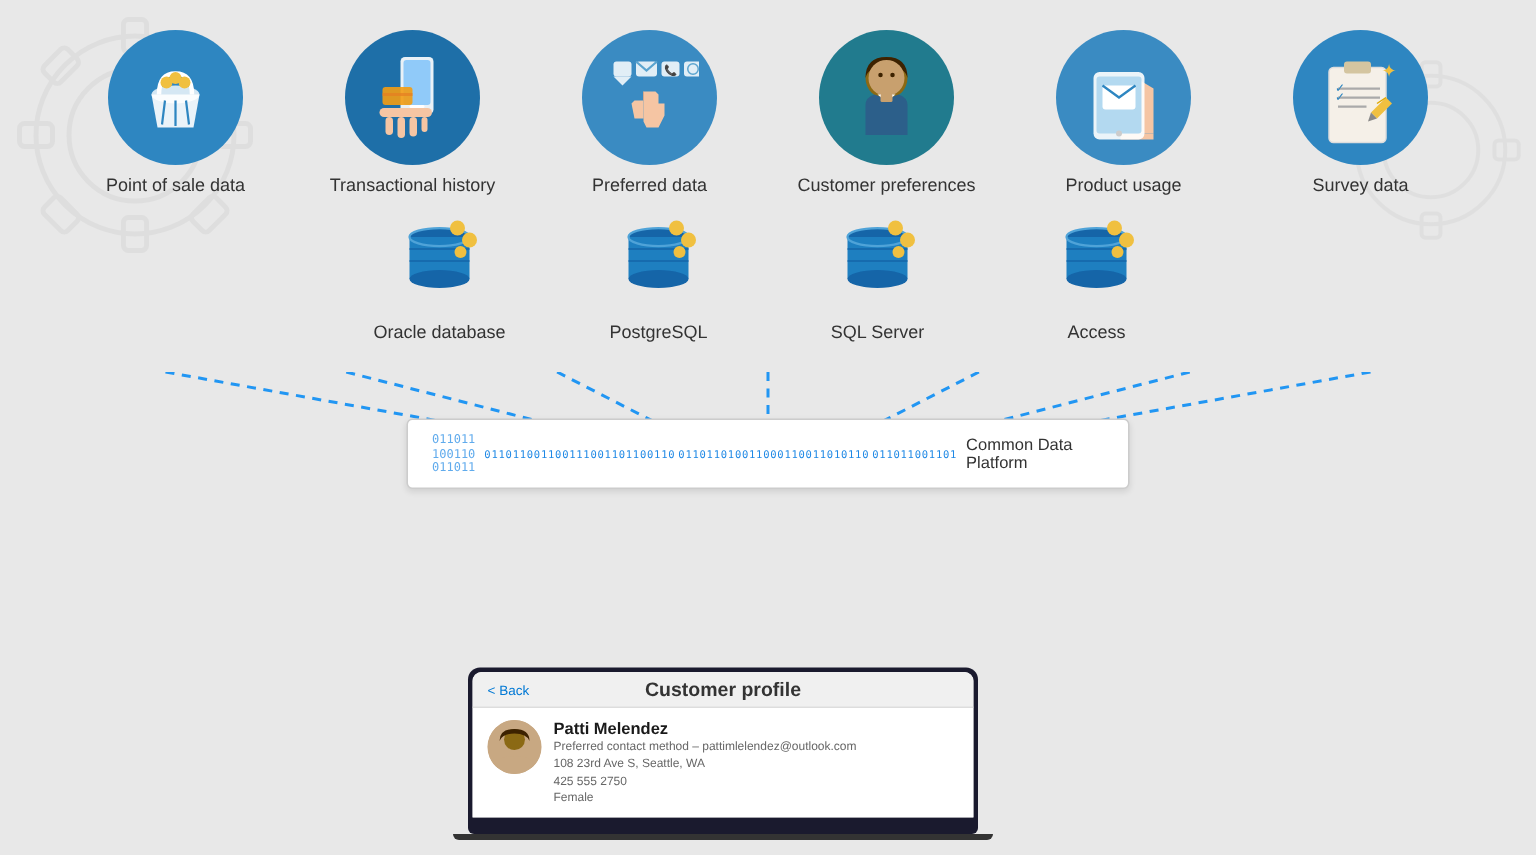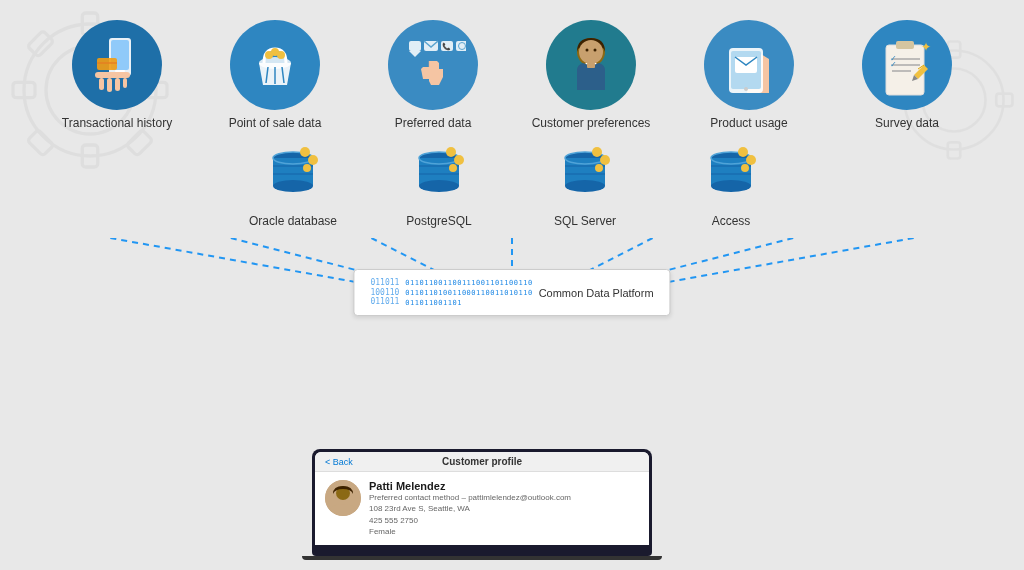--- a/index.html
+++ b/index.html
@@ -61,21 +61,21 @@
       text-align: center;
       font-weight: 500;
     }
 
     
     .db-row {
       display: flex;
       justify-content: center;
       gap: 6px;
       width: 100%;
-      margin-bottom: 10px;
+      margin-bottom: 20px;
     }
 
     .db-item {
       display: flex;
       flex-direction: column;
       align-items: center;
       width: 140px;
     }
 
     .db-icon-wrapper {
@@ -157,21 +157,21 @@
     }
 
     .back-link {
       font-size: 9px;
       color: #0078d4;
       position: absolute;
       left: 10px;
     }
 
     .profile-title {
-      font-size: 10px;
+      font-size: 13px;
       color: #333;
       font-weight: 600;
     }
 
     .profile-body {
       background: white;
       padding: 8px 10px;
       display: flex;
       gap: 8px;
       align-items: flex-start;
@@ -261,59 +261,59 @@
     <rect x="35" y="93" width="18" height="14" rx="3"></rect>
     <rect x="147" y="93" width="18" height="14" rx="3"></rect>
   </g>
 </svg>
 
 <div class="main-container">
 
   <div class="top-row">
 
     <div class="data-item">
+      <div class="icon-circle blue-mid">
+        <svg width="62" height="65" viewBox="0 0 62 65">
+
+          <path d="M15 30 L47 30 L43 52 L19 52 Z" fill="white" opacity="0.9"></path>
+          <ellipse cx="31" cy="30" rx="16" ry="6" fill="white" opacity="0.8"></ellipse>
+
+          <path d="M20 30 Q20 16 31 16 Q42 16 42 30" fill="none" stroke="white" stroke-width="3"></path>
+
+          <line x1="24" y1="34" x2="22" y2="50" stroke="#2e86c1" stroke-width="1.5"></line>
+          <line x1="31" y1="34" x2="31" y2="51" stroke="#2e86c1" stroke-width="1.5"></line>
+          <line x1="38" y1="34" x2="40" y2="50" stroke="#2e86c1" stroke-width="1.5"></line>
+
+          <circle cx="25" cy="22" r="4" fill="#f0c040"></circle>
+          <circle cx="31" cy="19" r="4" fill="#f0c040"></circle>
+          <circle cx="37" cy="22" r="4" fill="#f0c040"></circle>
+        </svg>
+      </div>
+      <span class="data-label">Point of sale data</span>
+    </div>
+
+    <div class="data-item">
       <div class="icon-circle blue-dark">
         <svg width="60" height="70" viewBox="0 0 60 70">
 
           <rect x="22" y="8" width="22" height="38" rx="3" fill="white" opacity="0.9"></rect>
           <rect x="24" y="10" width="18" height="30" rx="2" fill="#90caf9"></rect>
           <rect x="28" y="40" width="10" height="2" rx="1" fill="white"></rect>
 
           <rect x="10" y="28" width="20" height="12" rx="2" fill="#f39c12" opacity="0.9"></rect>
           <rect x="10" y="32" width="20" height="2" fill="#e67e22" opacity="0.7"></rect>
 
           <rect x="8" y="42" width="35" height="6" rx="3" fill="#f5c5a3"></rect>
           <rect x="12" y="48" width="5" height="12" rx="2.5" fill="#f5c5a3"></rect>
           <rect x="20" y="48" width="5" height="14" rx="2.5" fill="#f5c5a3"></rect>
           <rect x="28" y="48" width="5" height="13" rx="2.5" fill="#f5c5a3"></rect>
           <rect x="36" y="48" width="4" height="10" rx="2" fill="#f5c5a3"></rect>
         </svg>
       </div>
       <span class="data-label">Transactional history</span>
-    </div>
-
-    <div class="data-item">
-      <div class="icon-circle blue-mid">
-        <svg width="62" height="65" viewBox="0 0 62 65">
-
-          <path d="M15 30 L47 30 L43 52 L19 52 Z" fill="white" opacity="0.9"></path>
-          <ellipse cx="31" cy="30" rx="16" ry="6" fill="white" opacity="0.8"></ellipse>
-
-          <path d="M20 30 Q20 16 31 16 Q42 16 42 30" fill="none" stroke="white" stroke-width="3"></path>
-
-          <line x1="24" y1="34" x2="22" y2="50" stroke="#2e86c1" stroke-width="1.5"></line>
-          <line x1="31" y1="34" x2="31" y2="51" stroke="#2e86c1" stroke-width="1.5"></line>
-          <line x1="38" y1="34" x2="40" y2="50" stroke="#2e86c1" stroke-width="1.5"></line>
-
-          <circle cx="25" cy="22" r="4" fill="#f0c040"></circle>
-          <circle cx="31" cy="19" r="4" fill="#f0c040"></circle>
-          <circle cx="37" cy="22" r="4" fill="#f0c040"></circle>
-        </svg>
-      </div>
-      <span class="data-label">Point of sale data</span>
     </div>
 
     <div class="data-item">
       <div class="icon-circle blue-sky">
         <svg width="65" height="65" viewBox="0 0 65 65">
 
           <rect x="8" y="8" width="12" height="10" rx="2" fill="white" opacity="0.85"></rect>
           <polygon points="8,18 20,18 14,24" fill="white" opacity="0.85"></polygon>
 
           <rect x="23" y="8" width="14" height="10" rx="2" fill="white" opacity="0.85"></rect>
@@ -489,21 +489,21 @@
       <line x1="480" y1="0" x2="480" y2="72" stroke="#2196f3" stroke-width="2" stroke-dasharray="6,5"></line>
       <line x1="620" y1="0" x2="480" y2="72" stroke="#2196f3" stroke-width="2" stroke-dasharray="6,5"></line>
       <line x1="760" y1="0" x2="480" y2="72" stroke="#2196f3" stroke-width="2" stroke-dasharray="6,5"></line>
       <line x1="880" y1="0" x2="480" y2="72" stroke="#2196f3" stroke-width="2" stroke-dasharray="6,5"></line>
     </svg>
 
     
     <div style="position:absolute; bottom:2px; left:50%; transform:translateX(-50%);">
       <div class="cdp-box">
         <span class="cdp-pattern">011011<br>100110<br>011011</span>
-        <div style="display:flex;flex-direction:column;gap:2px;">
+        <div style="display:flex;gap:2px;">
           <span style="font-family:monospace;font-size:7px;color:#1e88e5;letter-spacing:0.5px;">011011001100111001101100110</span>
           <span style="font-family:monospace;font-size:7px;color:#1e88e5;letter-spacing:0.5px;">011011010011000110011010110</span>
           <span style="font-family:monospace;font-size:7px;color:#1e88e5;letter-spacing:0.5px;">011011001101</span>
         </div>
         <span class="cdp-label">Common Data Platform</span>
       </div>
     </div>
   </div>
 
   <div class="profile-card-wrapper">

